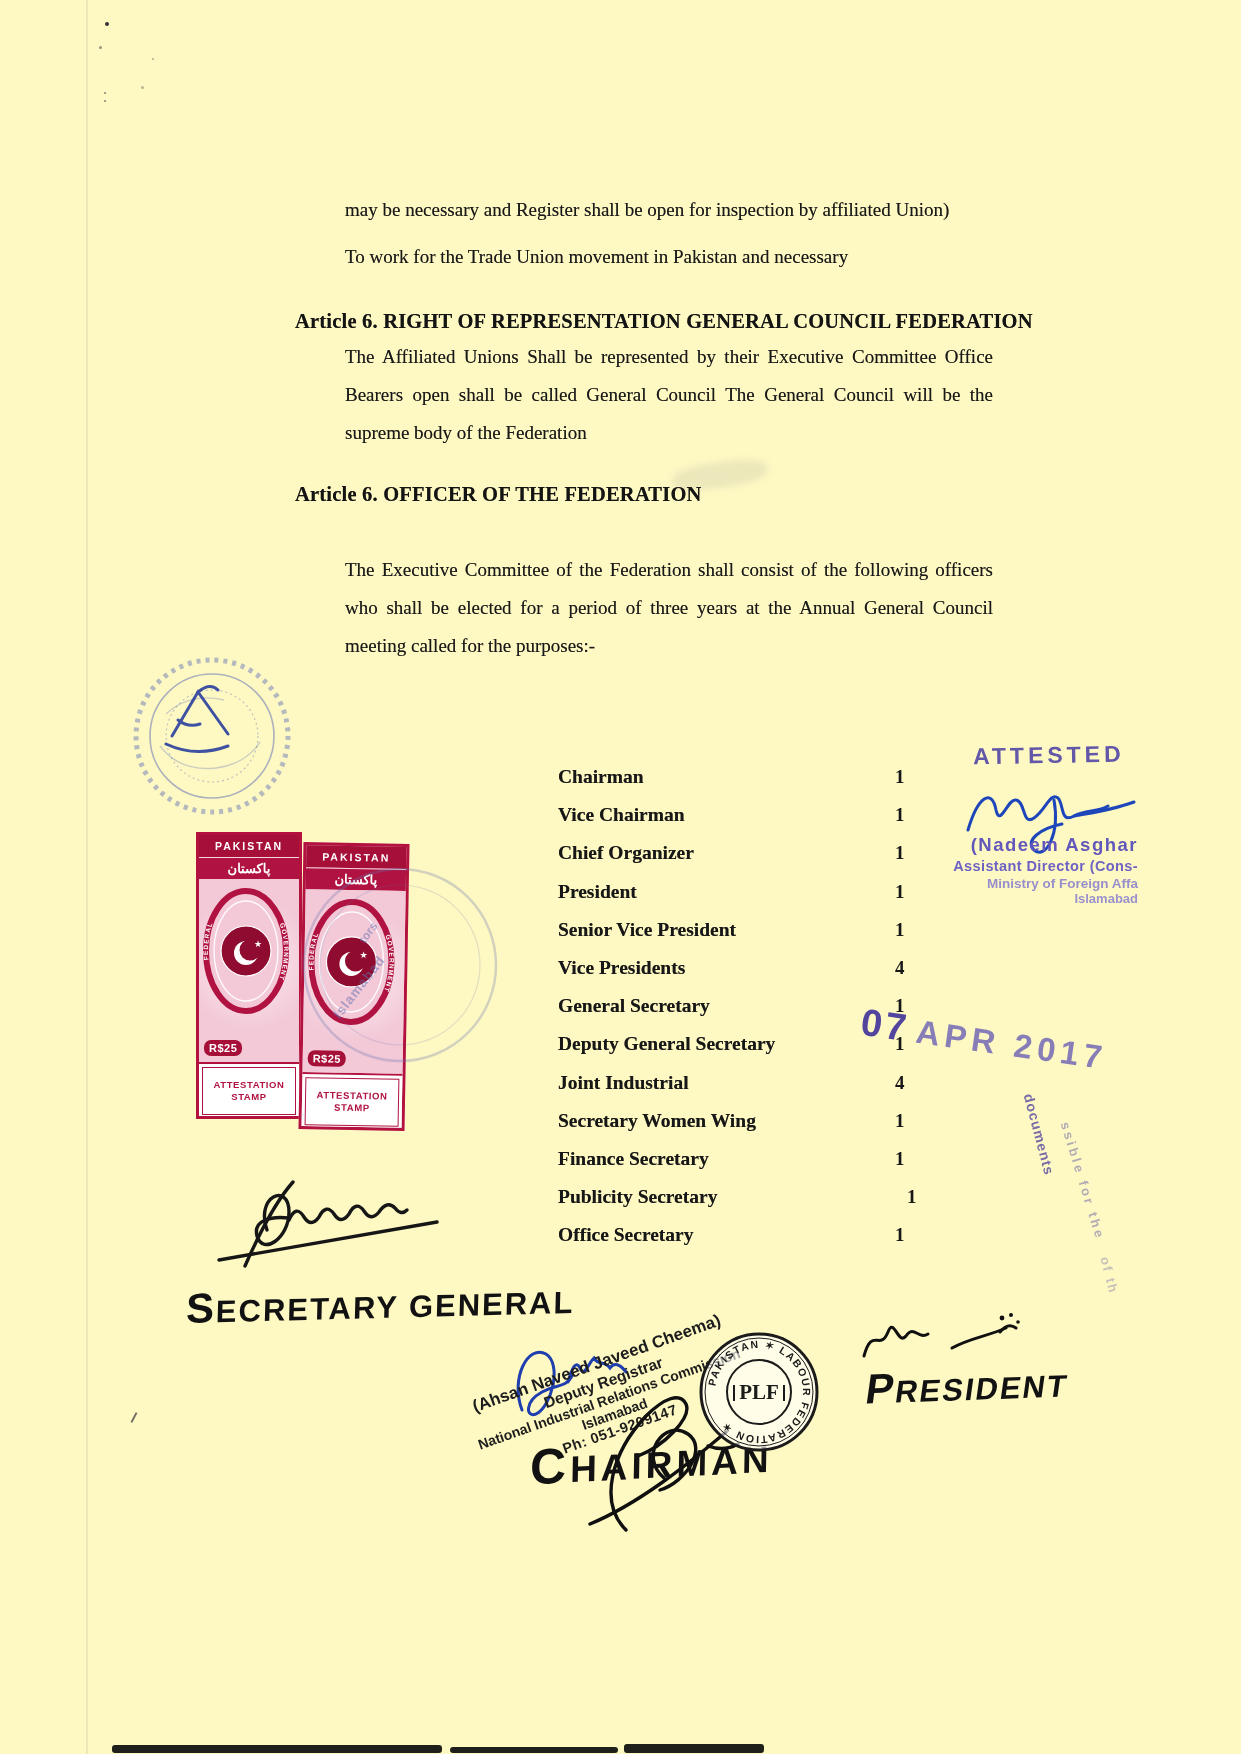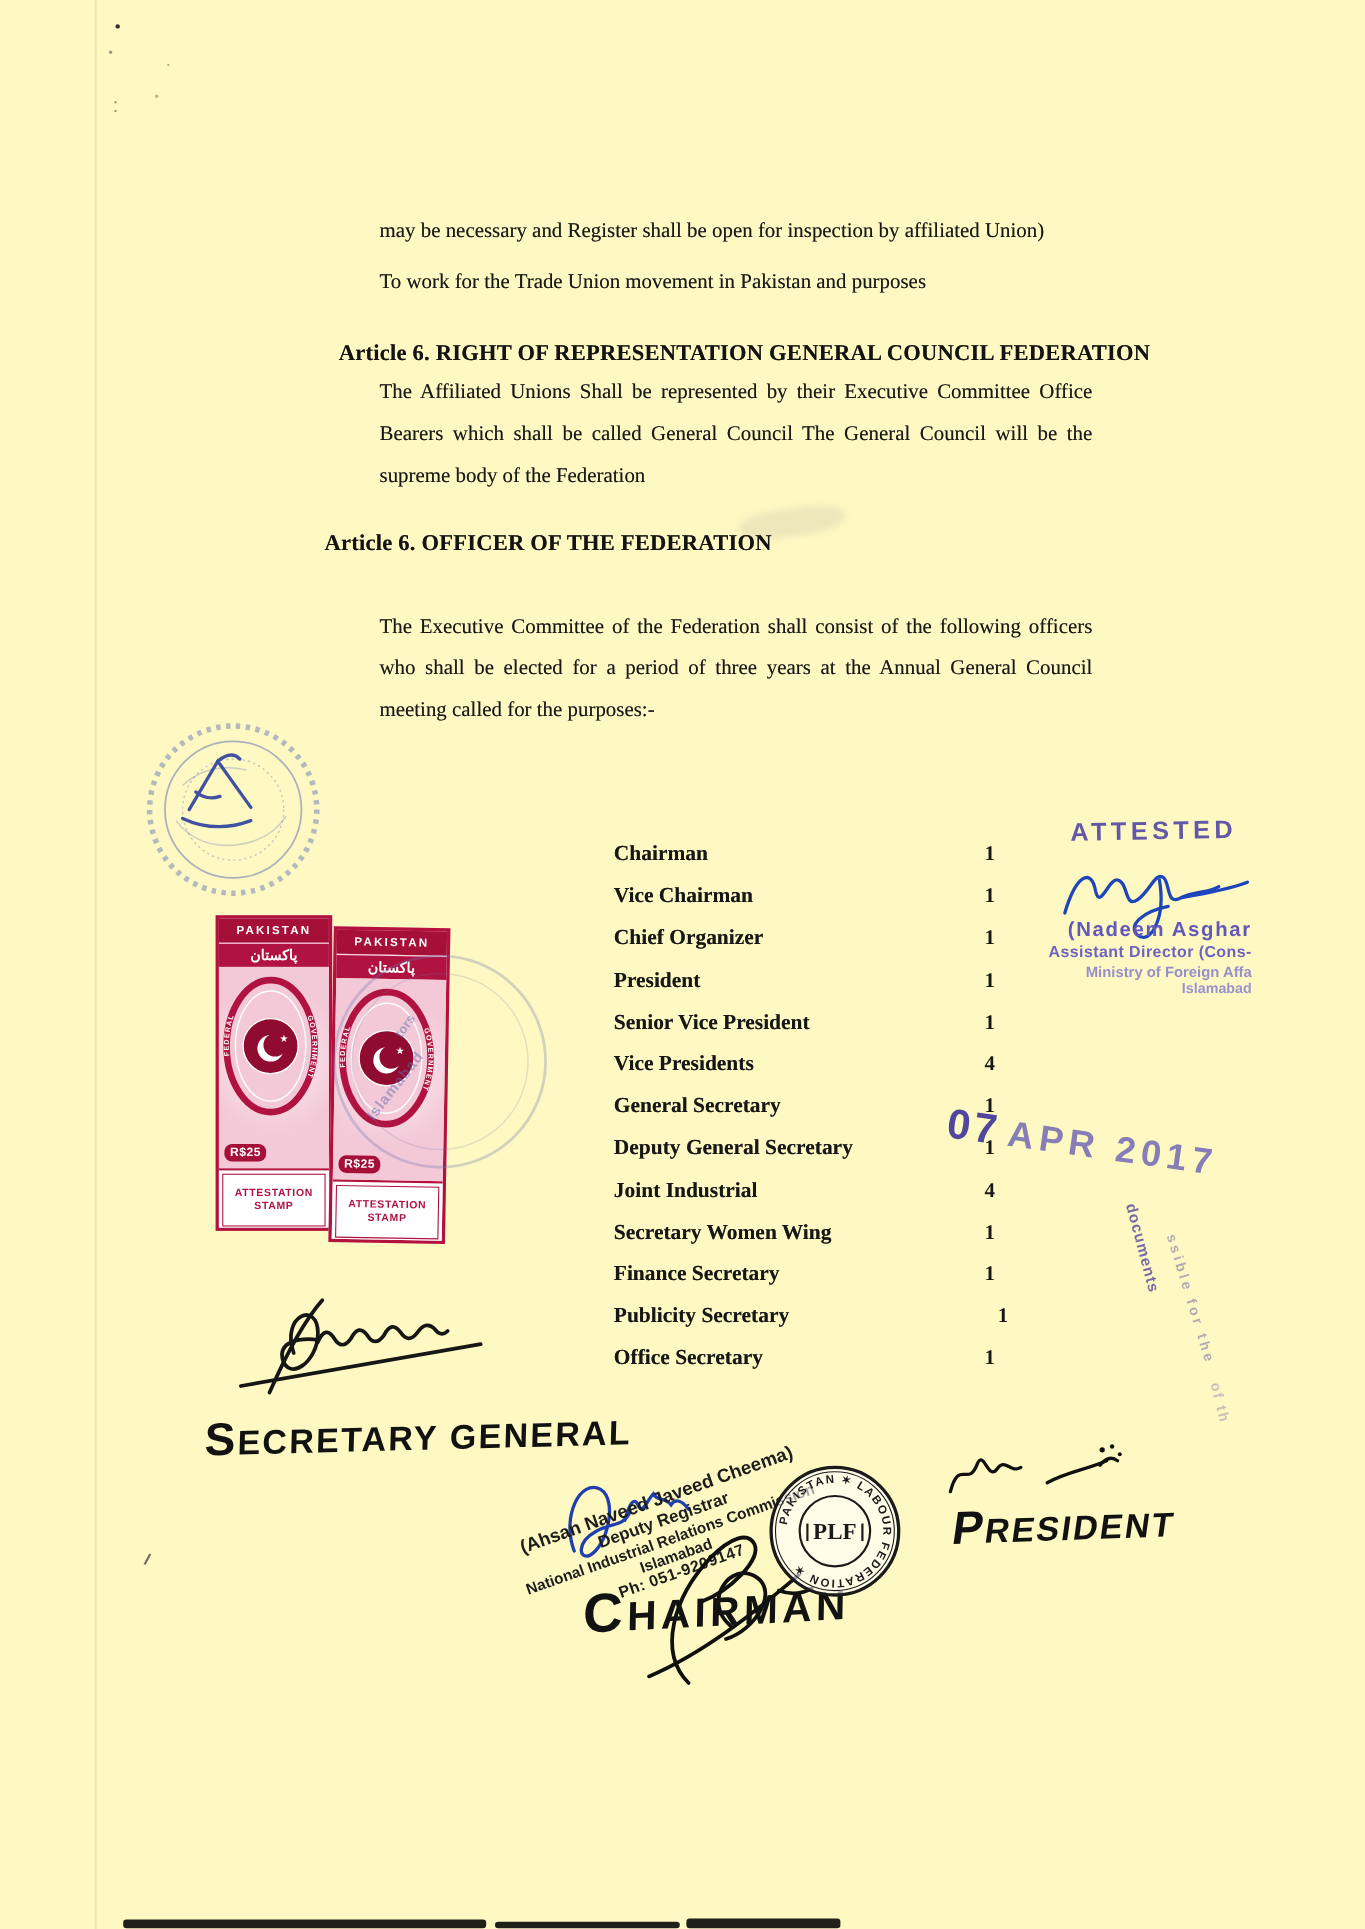--- a/index.html
+++ b/index.html
@@ -6,21 +6,21 @@
   .page{
     position:relative;width:1241px;height:1754px;margin:0 auto;
     background:#fef9c3;overflow:hidden;
     font-family:"Liberation Serif",serif;color:#1c1c1c;
   }
   .abs{position:absolute;}
   
   .doc-text{font-size:19px;color:#191919;text-shadow:0 0 .5px rgba(0,0,0,.5);}
   .intro{left:345px;top:186px;width:660px;line-height:47px;}
   .heading{font-weight:700;font-size:20.5px;letter-spacing:.2px;color:#141414;text-shadow:0 0 .6px rgba(0,0,0,.55);}
-  .h6{left:308px;top:310px;width:760px;}
+  .h6{left:295px;top:310px;width:760px;}
   .h7{left:295px;top:483px;width:600px;}
   .para{width:648px;line-height:38.2px;}
   .p6{left:345px;top:338px;}
   .p7{left:345px;top:551px;}
   .jline{text-align:justify;text-align-last:justify;}
   
   .officers{left:558px;top:766px;width:400px;}
   .orow{position:relative;height:38.2px;}
   .olabel{font-weight:700;font-size:19.5px;color:#171717;text-shadow:0 0 .5px rgba(0,0,0,.5);}
   .ocount{position:absolute;left:337px;top:0;font-weight:700;font-size:19px;color:#171717;}
@@ -96,27 +96,27 @@
   <div class="abs speck" style="left:104px;top:100px;width:2px;height:2px;opacity:.6;"></div>
   <div class="abs speck" style="left:141px;top:86px;width:3px;height:3px;opacity:.35;"></div>
   <div class="abs smudge" style="left:672px;top:462px;width:96px;height:26px;transform:rotate(-8deg);"></div>
   <div class="abs" style="left:133px;top:1412px;width:2px;height:11px;background:#333;transform:rotate(28deg);opacity:.7;"></div>
   <div class="abs strip" style="left:112px;top:1745px;width:330px;height:8px;"></div>
   <div class="abs strip" style="left:450px;top:1747px;width:168px;height:6px;"></div>
   <div class="abs strip" style="left:624px;top:1744px;width:140px;height:9px;"></div>
 
   <div class="abs doc-text intro">
     <div>may be necessary and Register shall be open for inspection by affiliated Union)</div>
-    <div>To work for the Trade Union movement in Pakistan and purposes</div>
+    <div>To work for the Trade Union movement in Pakistan and necessary</div>
   </div>
 
   <div class="abs heading h6">Article 6. RIGHT OF REPRESENTATION GENERAL COUNCIL FEDERATION</div>
   <div class="abs doc-text para p6">
     <div class="jline">The Affiliated Unions Shall be represented by their Executive Committee Office</div>
-    <div class="jline">Bearers which shall be called General Council The General Council will be the</div>
+    <div class="jline">Bearers open shall be called General Council The General Council will be the</div>
     <div>supreme body of the Federation</div>
   </div>
 
   <div class="abs heading h7">Article 6. OFFICER OF THE FEDERATION</div>
   <div class="abs doc-text para p7">
     <div class="jline">The Executive Committee of the Federation shall consist of the following officers</div>
     <div class="jline">who shall be elected for a period of three years at the Annual General Council</div>
     <div>meeting called for the purposes:-</div>
   </div>
 

